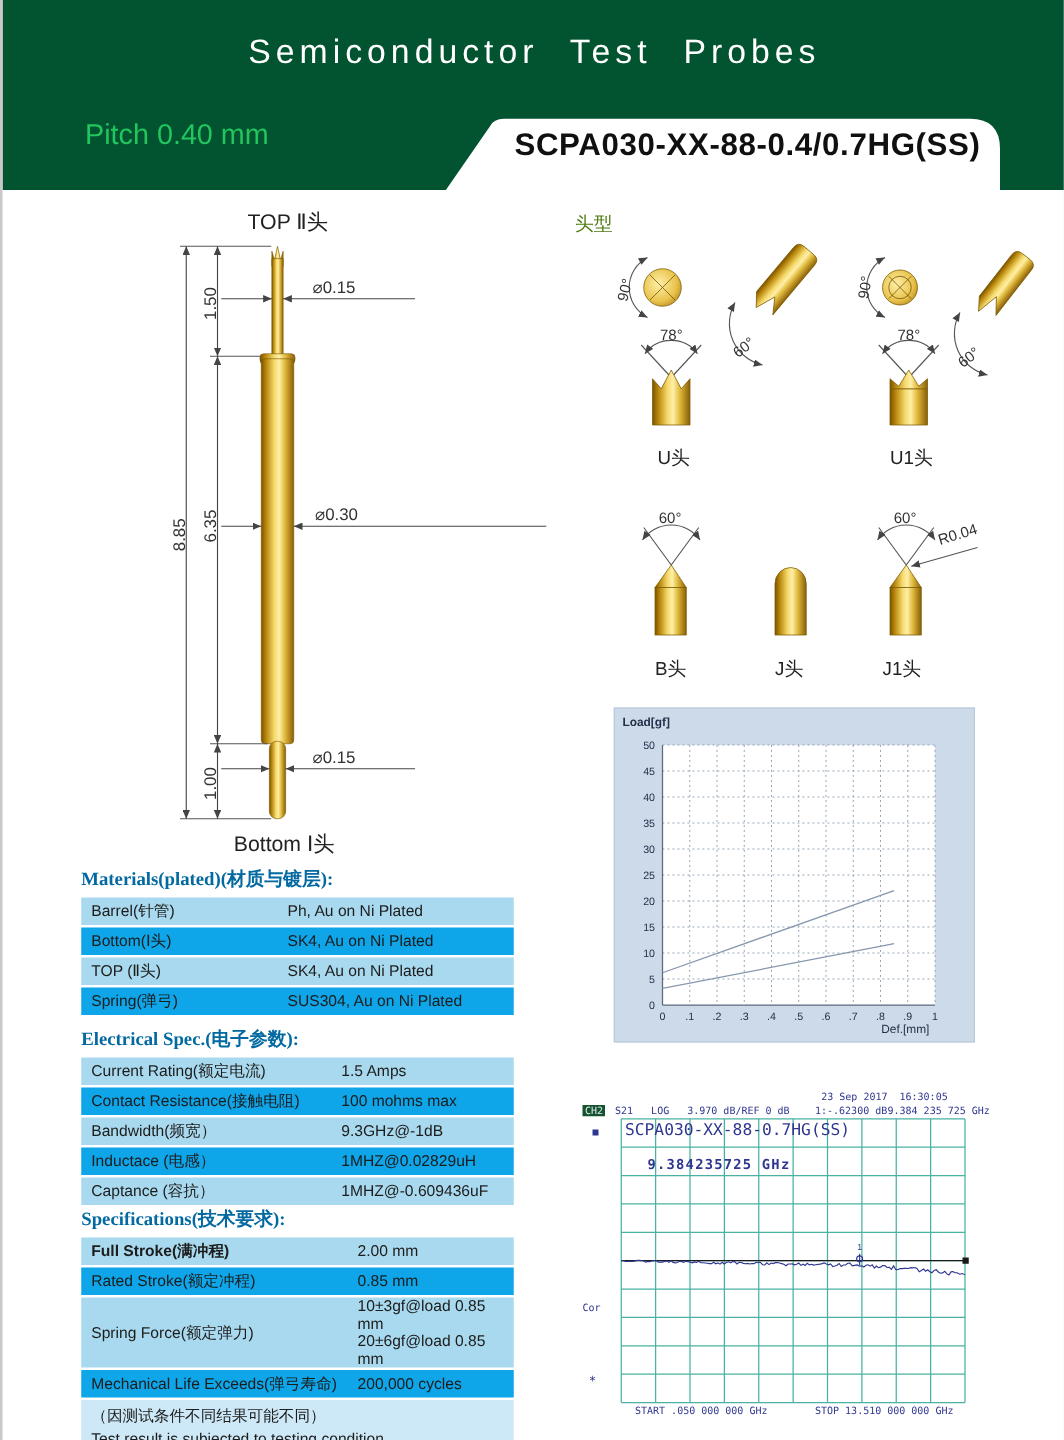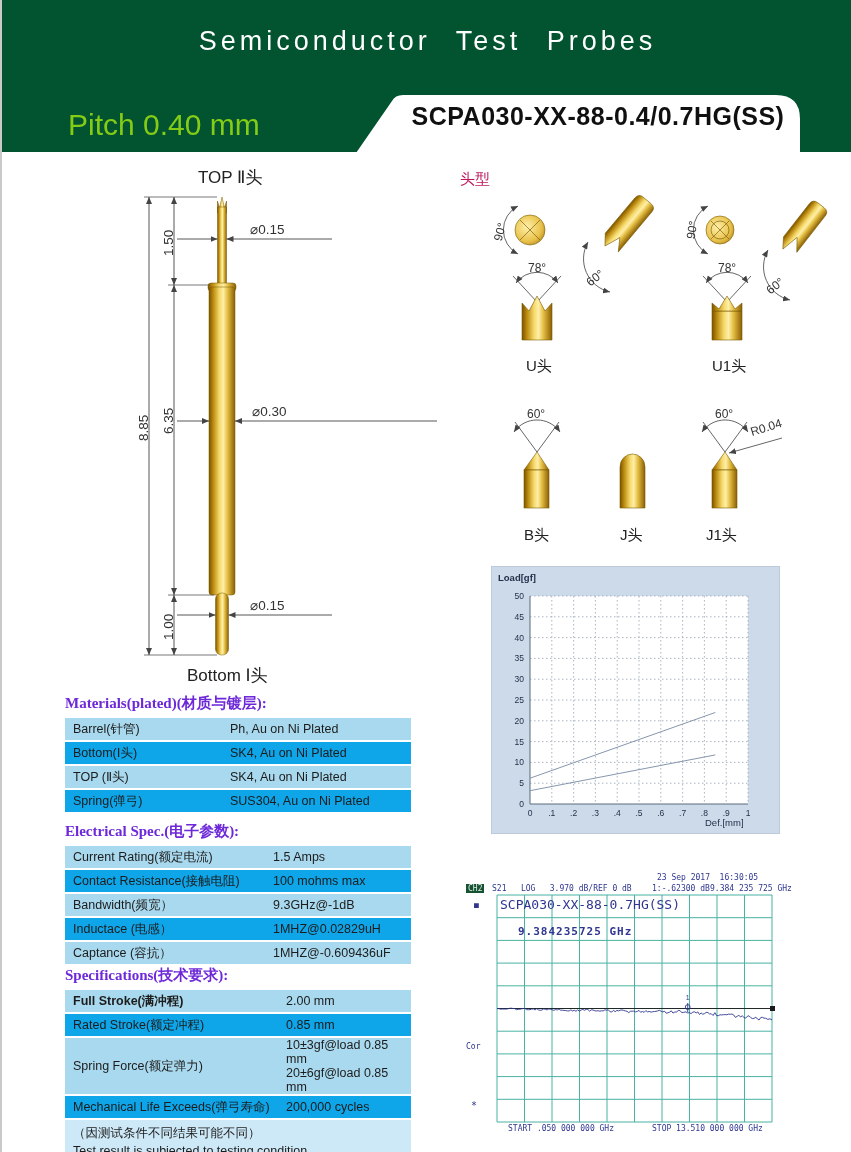--- a/index.html
+++ b/index.html
@@ -2,40 +2,40 @@
 <html><head>
 <meta charset="utf-8">
 <style>
   html,body{margin:0;padding:0;background:#e8e8e8}
   .page{position:relative;width:851px;height:1152px;background:#fff;overflow:hidden;
         font-family:"Liberation Sans",sans-serif;margin:0 auto;border-left:2px solid #c9c9c9}
   
   .header{position:absolute;left:0;top:0;right:0;height:152px;background:#02532f}
   .title{position:absolute;left:0;top:26px;width:100%;text-align:center;color:#fff;
          font-size:27px;letter-spacing:4px;word-spacing:14px}
-  .pitch{position:absolute;left:66px;top:108px;color:#84cc16;font-size:30px}
+  .pitch{position:absolute;left:66px;top:94px;color:#22c55e;font-size:23px}
   .tab-svg{position:absolute;left:348px;top:93px}
   .partno{position:absolute;left:392px;top:102px;width:408px;text-align:center;
           font-size:25px;font-weight:bold;color:#101010;letter-spacing:.5px}
   
   .sec{position:absolute;width:346px}
   .sec h3{margin:0 0 5px 0;font-family:"Liberation Serif",serif;font-weight:bold;
-          font-size:15px;color:#6d28d9}
+          font-size:15px;color:#0369a1}
   .t-row{display:flex;margin-bottom:2px;min-height:22px;align-items:center;
          font-size:12.5px;color:#1c1c1c}
   .t-row .lab{padding-left:8px;flex:none}
   .t-row .val{flex:1}
   .dark{background:#a9d9ee}
   .light{background:#0ea5e9}
   .note{background:#cde8f6;padding:4px 8px;font-size:12.5px;color:#1c1c1c;line-height:1.45}
   
   .load-panel{position:absolute;left:489px;top:566px;width:287px;height:266px;
               background:#ccdaea;border:1px solid #bccadb}
   
-  .headtype-label{position:absolute;left:458px;top:170px;font-size:15px;color:#be185d}
+  .headtype-label{position:absolute;left:458px;top:170px;font-size:15px;color:#4d7c0f}
   
   .vna-text{position:absolute;font-family:"DejaVu Sans Mono",monospace;font-size:8px;
             color:#2f3690;white-space:pre}
   .vna-badge{background:#14532d;color:#dfe8f2;padding:0 2px}
   .vna-big{font-size:11px;font-weight:bold;letter-spacing:1px}
   .vna-small{font-size:13px}
   svg text{font-family:"Liberation Sans",sans-serif}
 </style>
 </head>
 <body>

